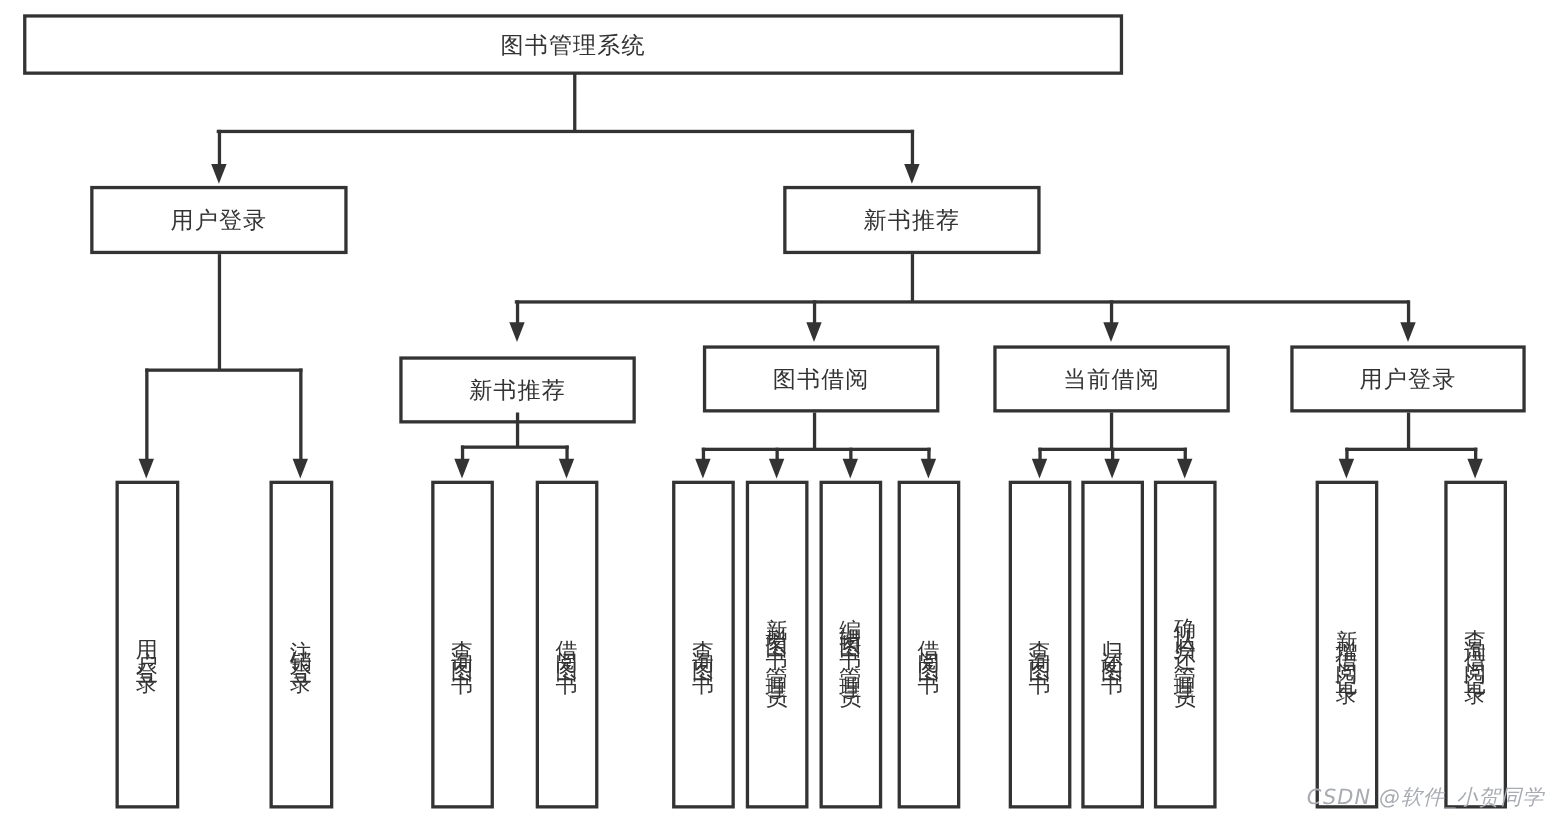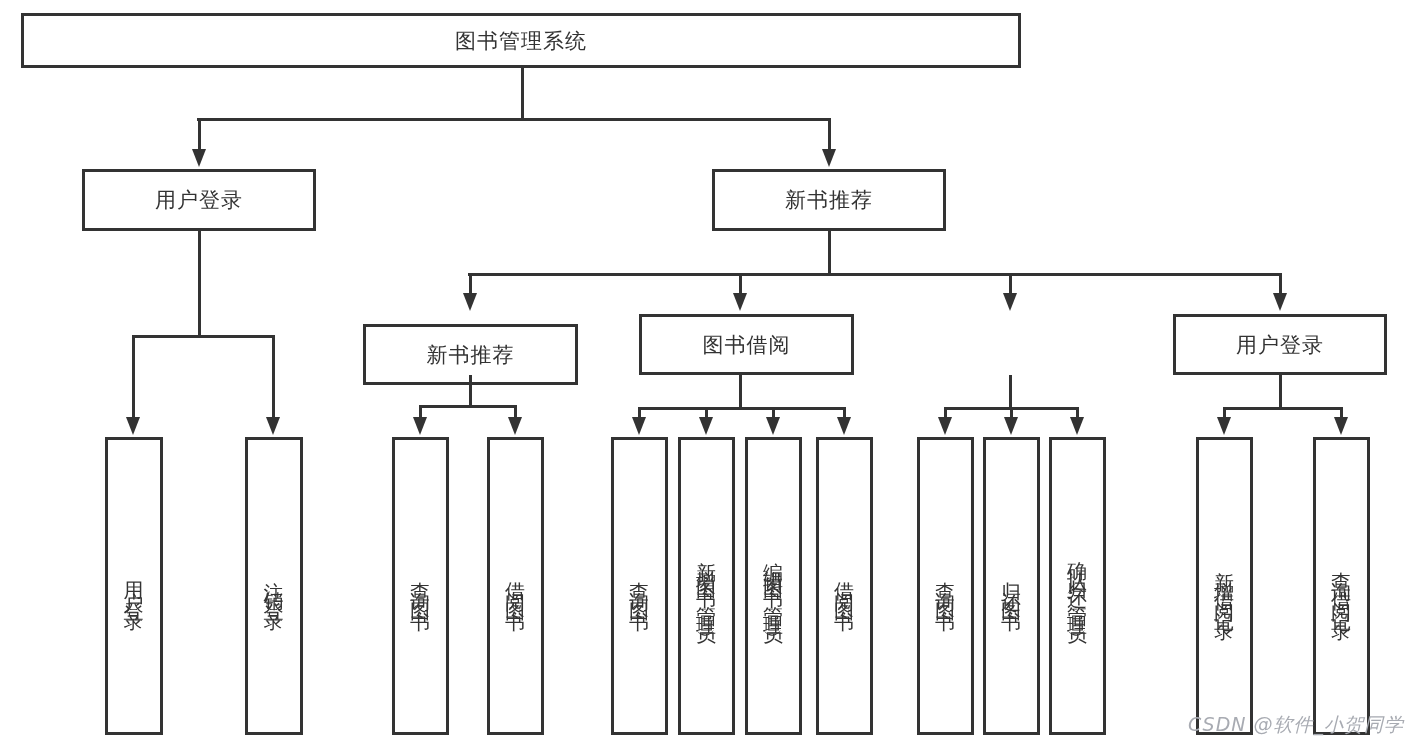--- a/index.html
+++ b/index.html
@@ -82,20 +82,23 @@
   <div class="ah" style="left:1003px;top:293px;"></div>
   <div class="vline" style="left:1279px;top:273px;height:22px;"></div>
   <div class="ah" style="left:1273px;top:293px;"></div>
 
   <div class="box" style="left:363px;top:324px;width:215px;height:61px;">
     <span class="lbl">新书推荐</span>
   </div>
   <div class="box" style="left:607px;top:314px;width:215px;height:61px;margin-left:32px;">
     <span class="lbl">图书借阅</span>
   </div>
+  <div class="box" style="left:903px;top:314px;width:215px;height:61px;">
+    <span class="lbl">当前借阅</span>
+  </div>
   <div class="box" style="left:1173px;top:314px;width:214px;height:61px;">
     <span class="lbl">用户登录</span>
   </div>
 
   <div class="vline" style="left:469px;top:375px;height:32px;"></div>
   <div class="hline" style="left:419px;top:405px;width:98px;"></div>
   <div class="vline" style="left:419px;top:405px;height:14px;"></div>
   <div class="ah" style="left:413px;top:417px;"></div>
   <div class="vline" style="left:514px;top:405px;height:14px;"></div>
   <div class="ah" style="left:508px;top:417px;"></div>

